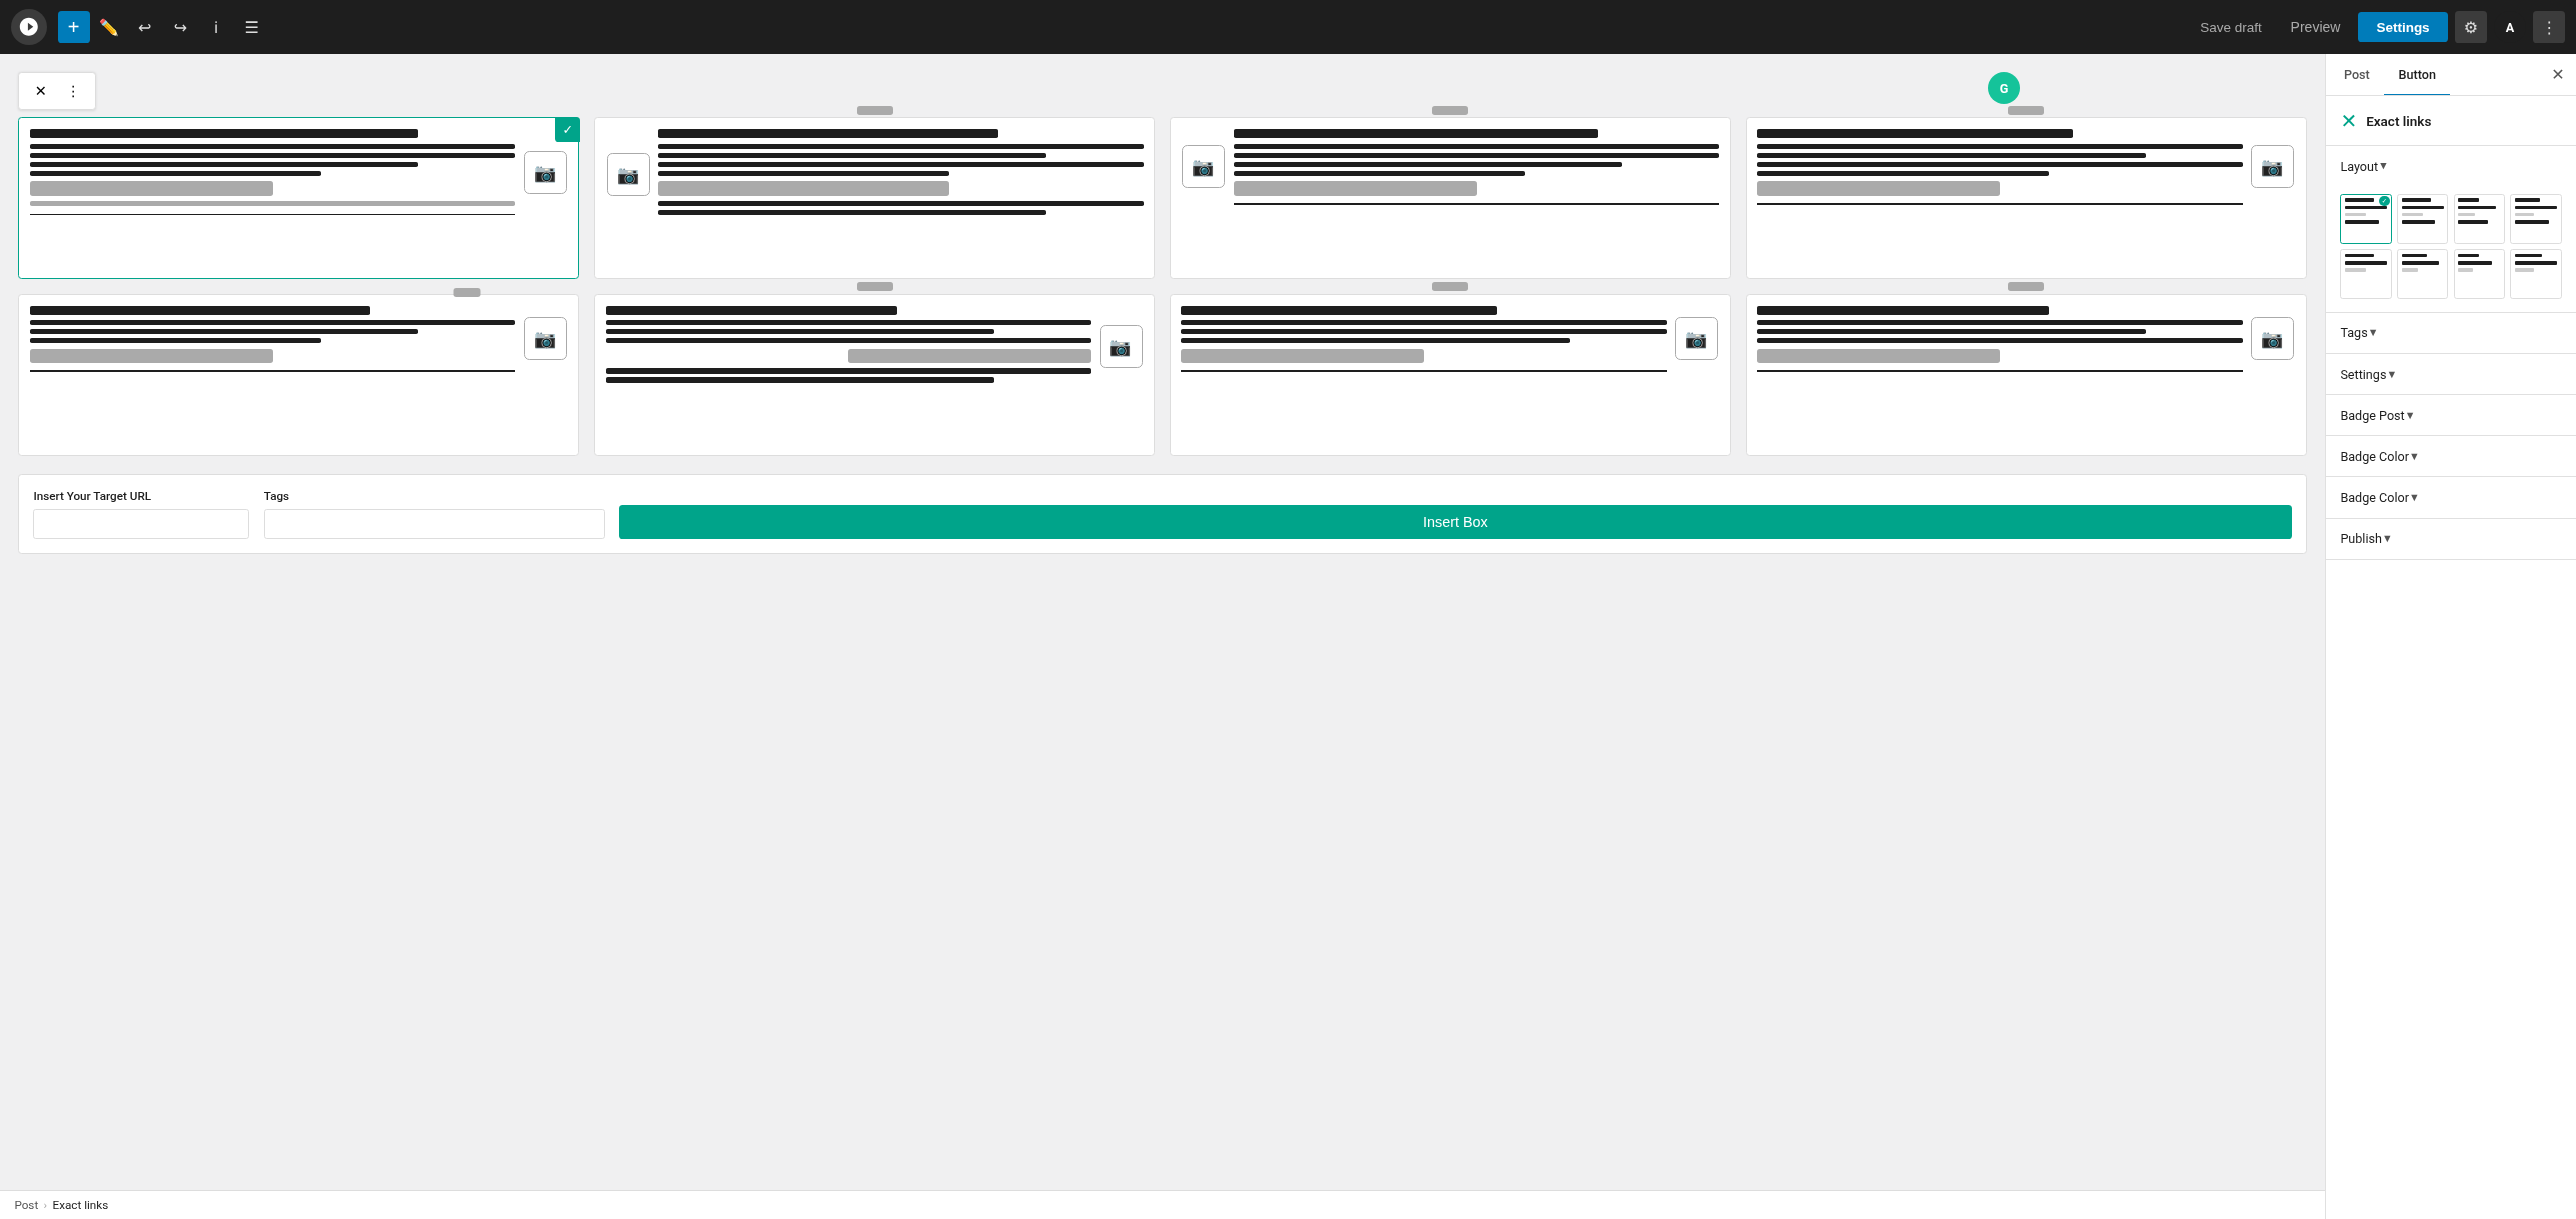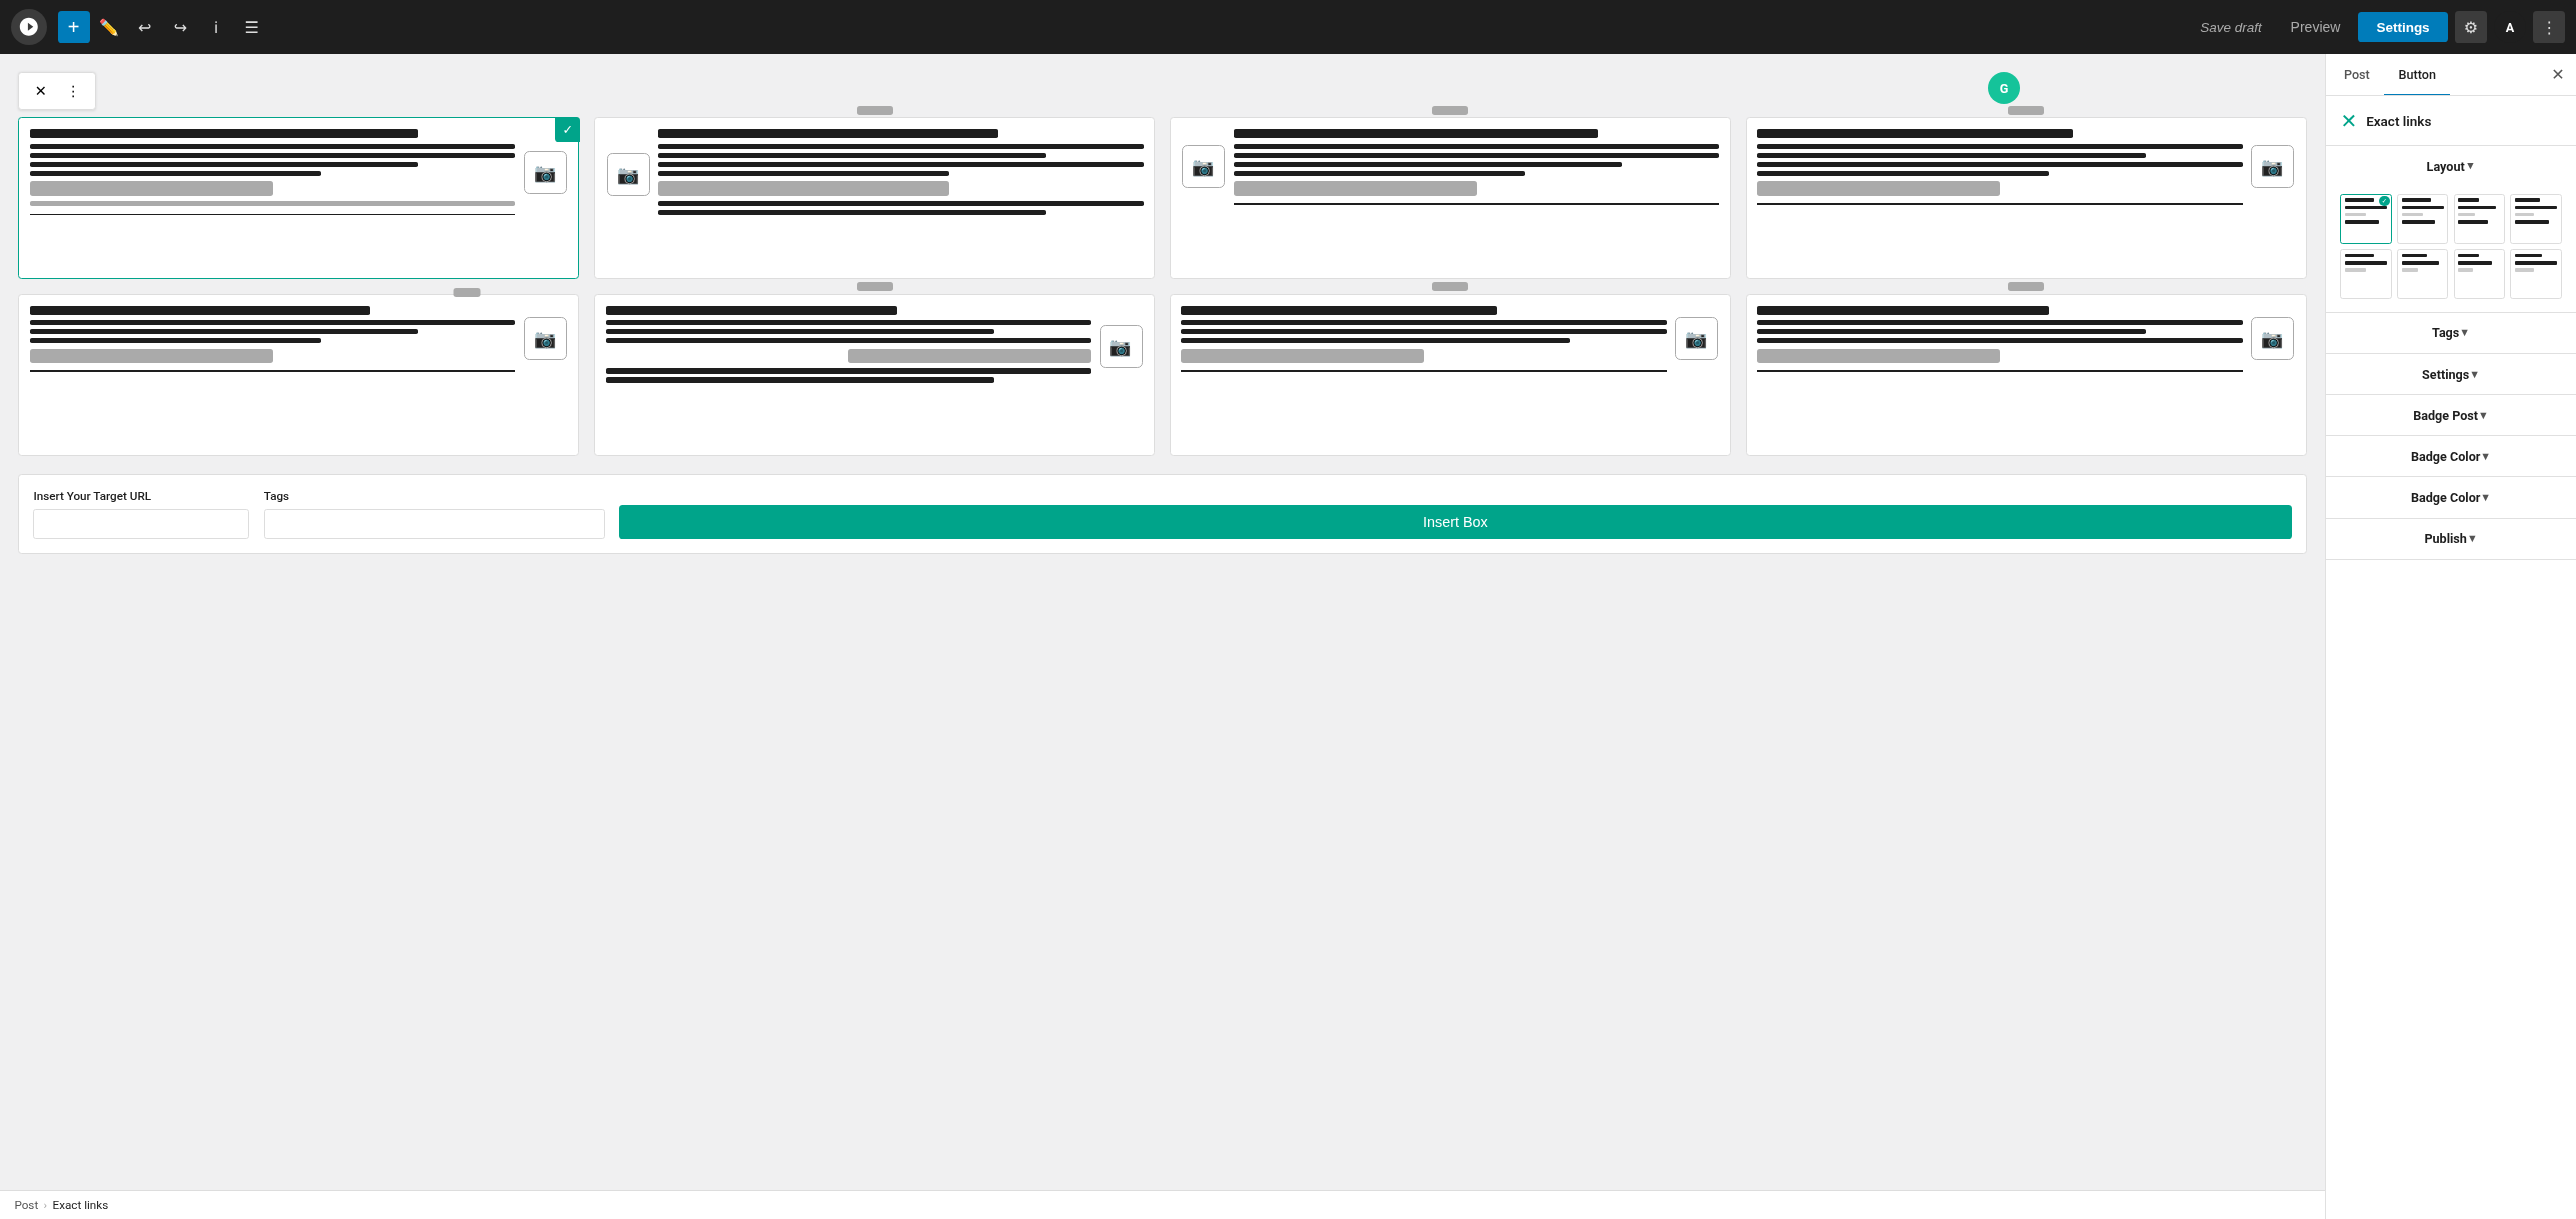--- a/index.html
+++ b/index.html
@@ -44,21 +44,20 @@
     .toolbar-right {
       display: flex; align-items: center; gap: 7.2px;
     }
     .save-draft-btn {
       background: transparent;
       border: none;
       color: #aaa;
       font-size: 13.5px;
       cursor: pointer;
       padding: 5.4px 10.8px;
-      font-style: italic;
     }
     .preview-btn {
       background: transparent;
       border: none;
       color: #aaa;
       font-size: 14px;
       cursor: pointer;
       padding: 5.4px 10.8px;
     }
     .publish-btn {
@@ -398,25 +397,25 @@
       font-weight: 600;
       color: #1e1e1e;
     }
 
     .sidebar-section {
       border-bottom: 0.9px solid #e0e0e0;
     }
     .sidebar-section-header {
       display: flex;
       align-items: center;
-      justify-content: center;
+      justify-content: flex-start;
       padding: 12.6px 14.4px;
       cursor: pointer;
       font-size: 12.6px;
-      font-weight: 700;
+      font-weight: 400;
       color: #1e1e1e;
     }
     .chevron { font-size: 10.8px; color: #555; }
     .chevron.up { transform: rotate(180deg); display: inline-block; }
 
     .sidebar-section-content {
       padding: 7.2px 14.4px 12.6px;
     }
 
     .editor-wrapper {

